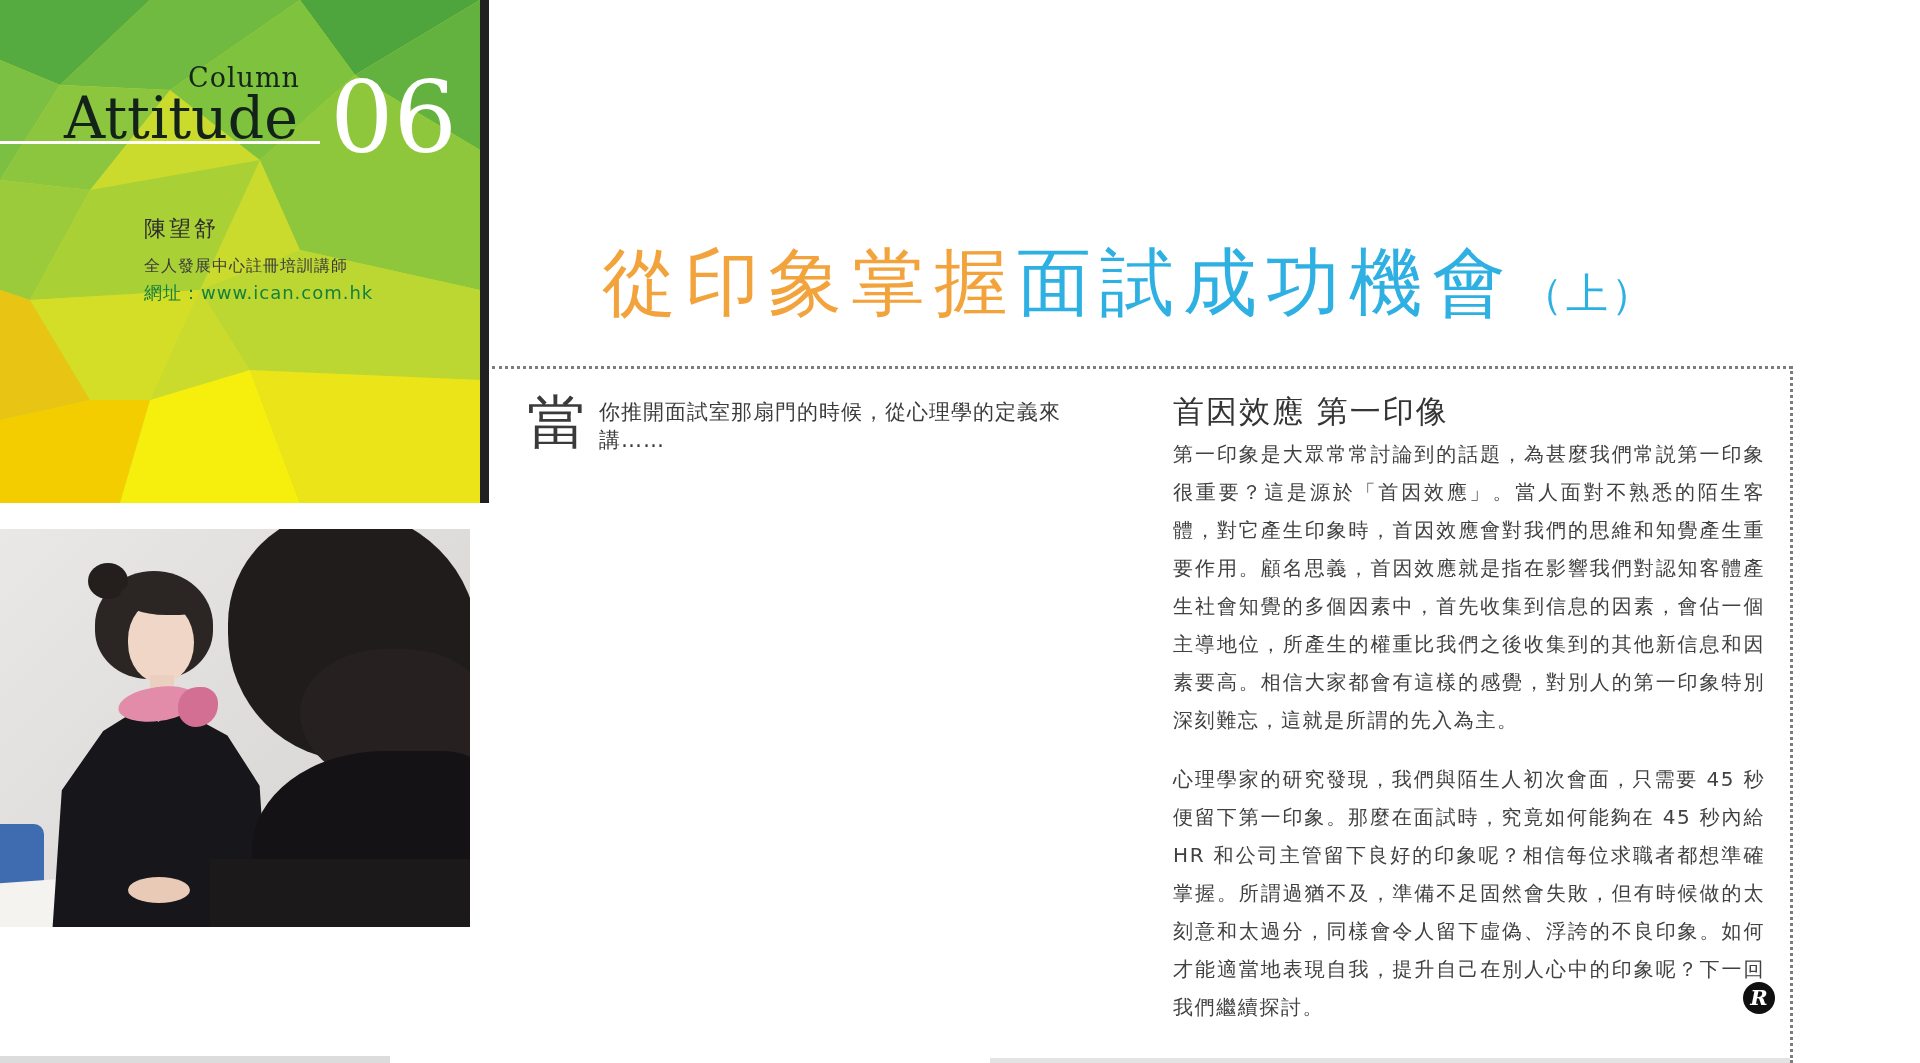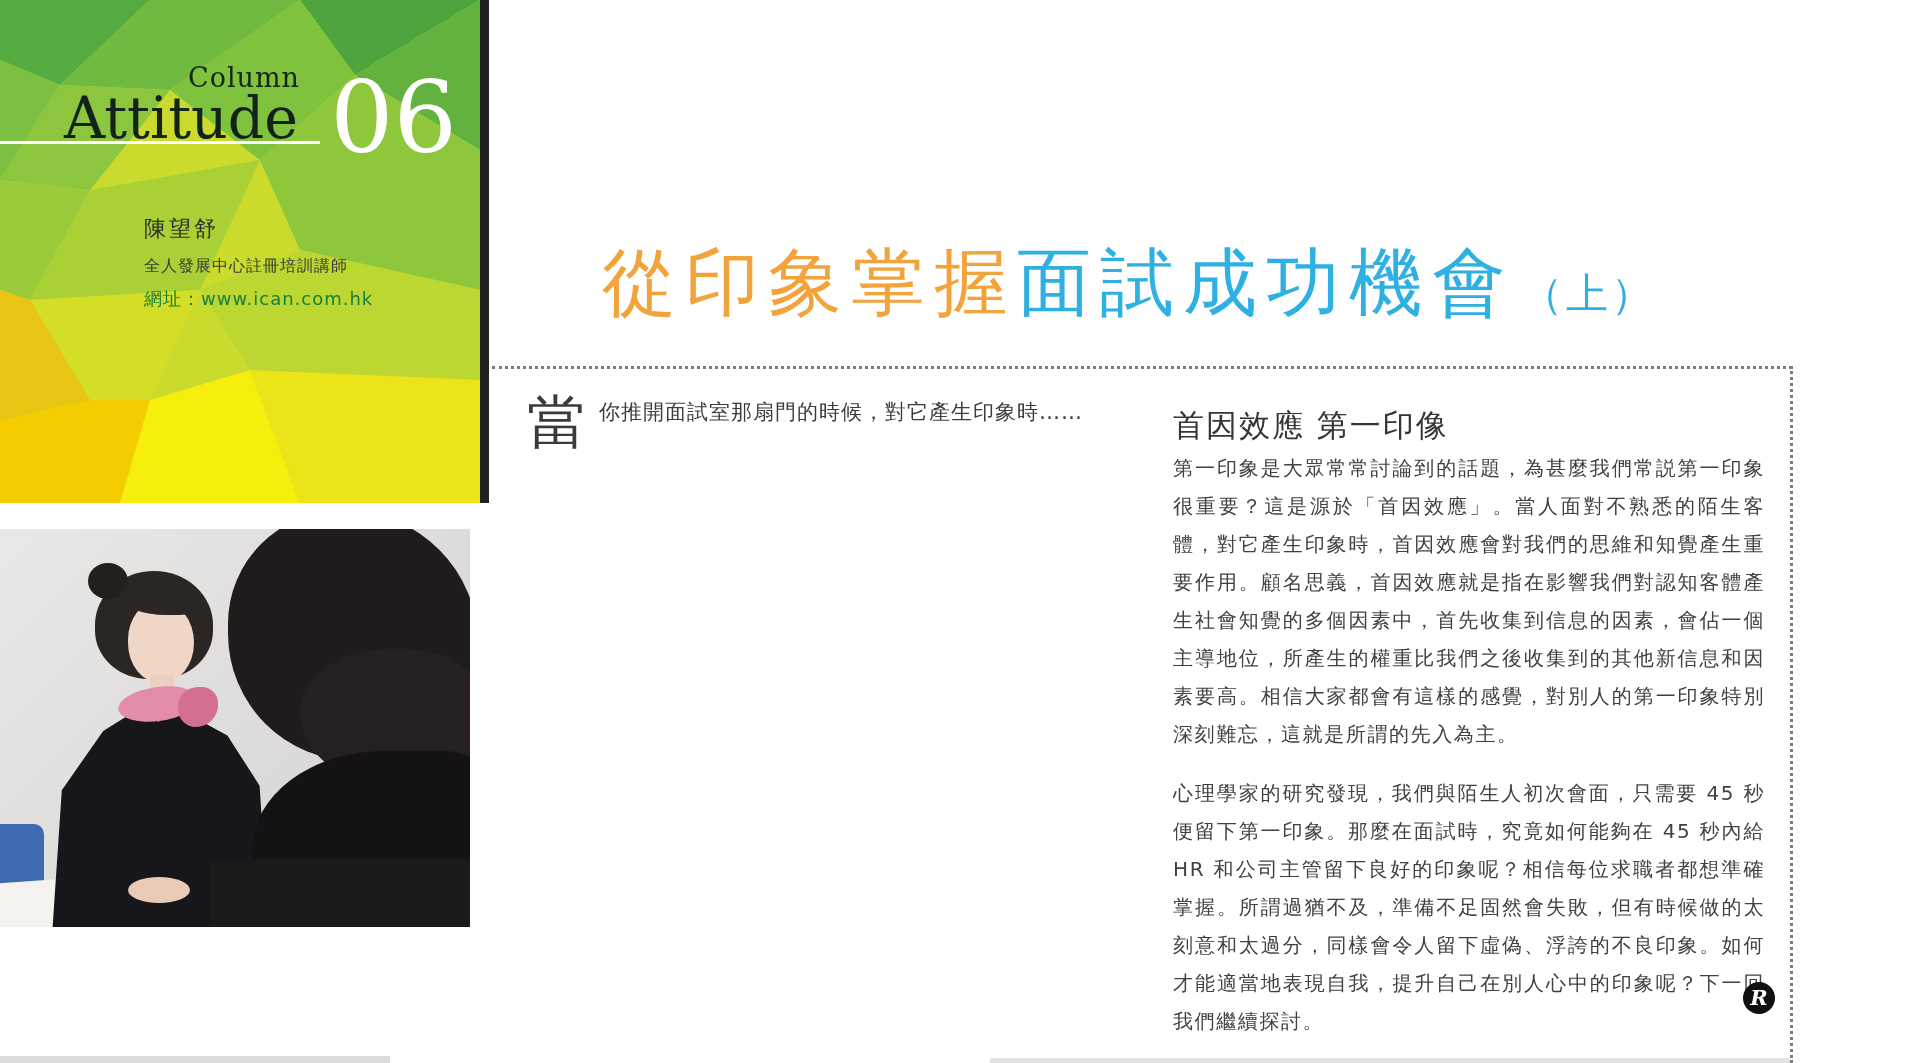--- a/index.html
+++ b/index.html
@@ -15,21 +15,21 @@
   .col-label { position:absolute; left:188px; top:62px; font-family:"DejaVu Serif", serif;
                font-size:27px; letter-spacing:1px; color:#15251a; }
   .col-title { position:absolute; left:64px; top:90px; font-family:"DejaVu Serif", serif;
                font-size:57px; line-height:1; color:#13231a; }
   .white-rule { position:absolute; left:0; top:141px; width:320px; height:3px; background:#ffffff; }
   .col-number { position:absolute; left:330px; top:68px; font-family:"DejaVu Serif", serif;
                 font-size:100px; line-height:1; color:#ffffff; }
 
   .author { position:absolute; left:144px; top:214px; color:#2e2e2e; }
   .author-name { font-size:22px; letter-spacing:3px; margin-bottom:12px; }
-  .author-title { font-size:16px; letter-spacing:1px; margin-bottom:10px; color:#3a3a3a; }
+  .author-title { font-size:16px; letter-spacing:1px; margin-bottom:4px; color:#3a3a3a; }
   .author-site { font-size:18px; letter-spacing:1px; color:#15803d; }
 
   
   .photo { position:absolute; left:0; top:529px; width:470px; height:398px; overflow:hidden;
            background:linear-gradient(135deg,#e9e8e6 0%,#dddcda 55%,#d2d1cf 100%); }
   .photo * { position:absolute; }
   .chair-left { left:-14px; top:295px; width:58px; height:110px; background:#3f6cb0; border-radius:10px; }
   .w-hair { left:95px; top:42px; width:118px; height:108px; background:#2b2624; border-radius:50% 50% 45% 45%; }
   .w-bun { left:88px; top:34px; width:40px; height:36px; background:#241f1d; border-radius:50%; }
   .w-face { left:128px; top:72px; width:66px; height:82px; background:#f0d6c6; border-radius:48% 52% 50% 50%; }
@@ -63,21 +63,21 @@
 
   .intro { position:absolute; left:527px; top:392px; width:598px; display:flex; align-items:flex-start; }
   .dropcap { font-size:58px; line-height:1.05; color:#3a3a3a; flex:0 0 auto; }
   .intro-line { font-size:21px; letter-spacing:1px; color:#3c3c3c; padding-top:6px; margin-left:14px; }
 
   .body-col { position:absolute; width:598px; color:#414141; font-size:20px; line-height:38px;
               letter-spacing:1.6px; text-align:justify; }
   .body-col p { text-align:justify; }
   .left-col { left:527px; top:455px; }
   .left-col .p1 { margin-bottom:39px; }
-  .right-col { left:1173px; top:403px; width:592px; }
+  .right-col { left:1173px; top:389px; width:592px; }
   .right-heading { font-size:31px; line-height:44px; letter-spacing:2px; color:#353535;
                    font-weight:400; margin-bottom:2px; }
   .right-col .p1 { margin-bottom:21px; }
 
   .end-logo { position:absolute; left:1743px; top:982px; width:32px; height:32px;
               background:#101010; border-radius:50%; color:#ffffff; text-align:center;
               font-family:"DejaVu Serif", serif; font-style:italic; font-weight:bold;
               font-size:21px; line-height:31px; }
 
   .smudge-bl { position:absolute; left:0; top:1056px; width:390px; height:7px; background:#c9c9c9; opacity:.65; }
@@ -141,21 +141,21 @@
 
   <div class="headline">
     <span class="t-orange">從印象掌握</span><span class="t-blue">面試成功機會</span><span class="t-suffix">（上）</span>
   </div>
 
   <div class="dotted-h"></div>
   <div class="dotted-v"></div>
 
   <div class="intro">
     <span class="dropcap">當</span>
-    <span class="intro-line">你推開面試室那扇門的時候，對它產生印象時……</span>
+    <span class="intro-line">你推開面試室那扇門的時候，從心理學的定義來講……</span>
   </div>
 
   <div class="body-col left-col">
   </div>
 
   <div class="body-col right-col">
     <div class="right-heading">首因效應 第一印像</div>
     <p class="p1">第一印象是大眾常常討論到的話題，為甚麼我們常説第一印象很重要？這是源於「首因效應」。當人面對不熟悉的陌生客體，對它產生印象時，首因效應會對我們的思維和知覺產生重要作用。顧名思義，首因效應就是指在影響我們對認知客體產生社會知覺的多個因素中，首先收集到信息的因素，會佔一個主導地位，所產生的權重比我們之後收集到的其他新信息和因素要高。相信大家都會有這樣的感覺，對別人的第一印象特別深刻難忘，這就是所謂的先入為主。</p>
     <p class="p2">心理學家的研究發現，我們與陌生人初次會面，只需要 45 秒便留下第一印象。那麼在面試時，究竟如何能夠在 45 秒內給 HR 和公司主管留下良好的印象呢？相信每位求職者都想準確掌握。所謂過猶不及，準備不足固然會失敗，但有時候做的太刻意和太過分，同樣會令人留下虛偽、浮誇的不良印象。如何才能適當地表現自我，提升自己在別人心中的印象呢？下一回我們繼續探討。</p>
   </div>

